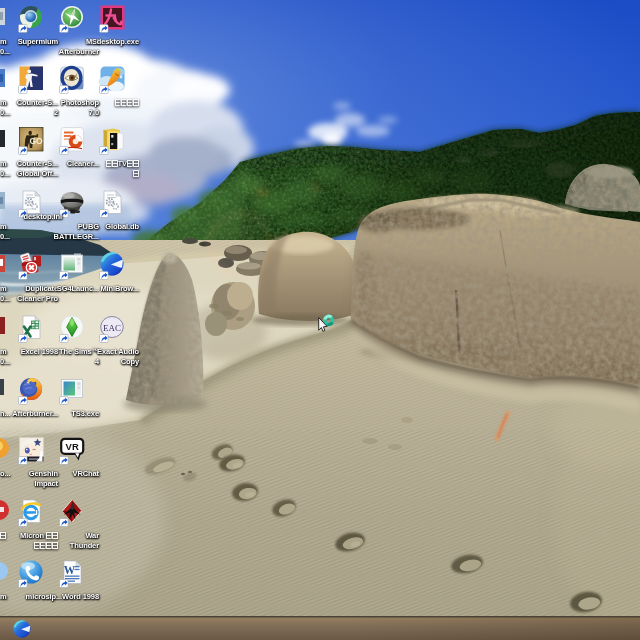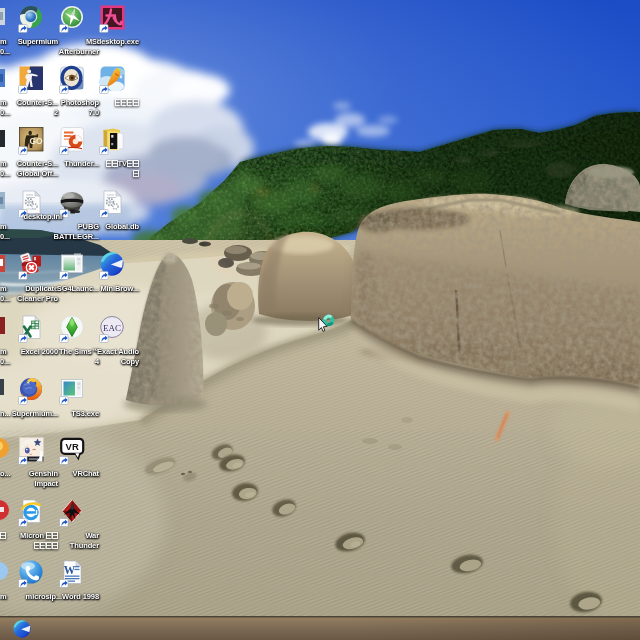--- a/index.html
+++ b/index.html
@@ -725,32 +725,32 @@
  <circle cx="-1" cy="571" r="9" fill="#9ac8f0"></circle>
 </svg>
 
 <div class="lbl" style="left:2px;top:37px;width:56px">Supermium</div>
 <div class="lbl" style="left:43px;top:37px;width:56px">MSI<br>Afterburner</div>
 <div class="lbl" style="left:83px;top:37px;width:56px">desktop.exe</div>
 <div class="lbl" style="left:2px;top:98px;width:56px">Counter-S...<br>2</div>
 <div class="lbl" style="left:43px;top:98px;width:56px">Photoshop<br>7.0</div>
 <div class="lbl" style="left:83px;top:98px;width:56px"><span class="cjk"></span><span class="cjk"></span><span class="cjk"></span><span class="cjk"></span></div>
 <div class="lbl" style="left:2px;top:159px;width:56px">Counter-S...<br>Global Off...</div>
-<div class="lbl" style="left:43px;top:159px;width:56px">Thunder...</div>
+<div class="lbl" style="left:43px;top:159px;width:56px">Cleaner...</div>
 <div class="lbl" style="left:83px;top:159px;width:56px"><span class="cjk"></span><span class="cjk"></span>TV<span class="cjk"></span><span class="cjk"></span><br><span class="cjk"></span></div>
 <div class="lbl" style="left:2px;top:212px;width:60px">desktop.ini</div>
 <div class="lbl" style="left:43px;top:222px;width:56px">PUBG<br>BATTLEGR...</div>
 <div class="lbl" style="left:83px;top:222px;width:56px">Global.db</div>
 <div class="lbl" style="left:2px;top:284px;width:56px">Duplicate<br>Cleaner Pro</div>
 <div class="lbl" style="left:43px;top:284px;width:56px">SG4Launc...</div>
 <div class="lbl" style="left:83px;top:284px;width:56px">MiniBrow...</div>
-<div class="lbl" style="left:2px;top:347px;width:56px">Excel 2000</div>
+<div class="lbl" style="left:2px;top:347px;width:56px">Excel 1998</div>
 <div class="lbl" style="left:43px;top:347px;width:56px">The Sims™<br>4</div>
 <div class="lbl" style="left:83px;top:347px;width:56px">Exact Audio<br>Copy</div>
-<div class="lbl" style="left:2px;top:409px;width:56px">Supermium...</div>
+<div class="lbl" style="left:2px;top:409px;width:56px">Afterburner...</div>
 <div class="lbl" style="left:43px;top:409px;width:56px">TS3.exe</div>
 <div class="lbl" style="left:2px;top:469px;width:56px">Genshin<br>Impact</div>
 <div class="lbl" style="left:43px;top:469px;width:56px">VRChat</div>
 <div class="lbl" style="left:2px;top:531px;width:56px">Micron <span class="cjk"></span><span class="cjk"></span><br><span class="cjk"></span><span class="cjk"></span><span class="cjk"></span><span class="cjk"></span></div>
 <div class="lbl" style="left:43px;top:531px;width:56px">War<br>Thunder</div>
 <div class="lbl" style="left:2px;top:592px;width:60px">microsip...</div>
 <div class="lbl" style="left:43px;top:592px;width:56px">Word 1998</div>
 <div class="lbl" style="left:0;top:37px;width:10px;text-align:left">m<br>0...</div>
 <div class="lbl" style="left:0;top:98px;width:10px;text-align:left">m<br>0...</div>
 <div class="lbl" style="left:0;top:159px;width:10px;text-align:left">m<br>0...</div>

